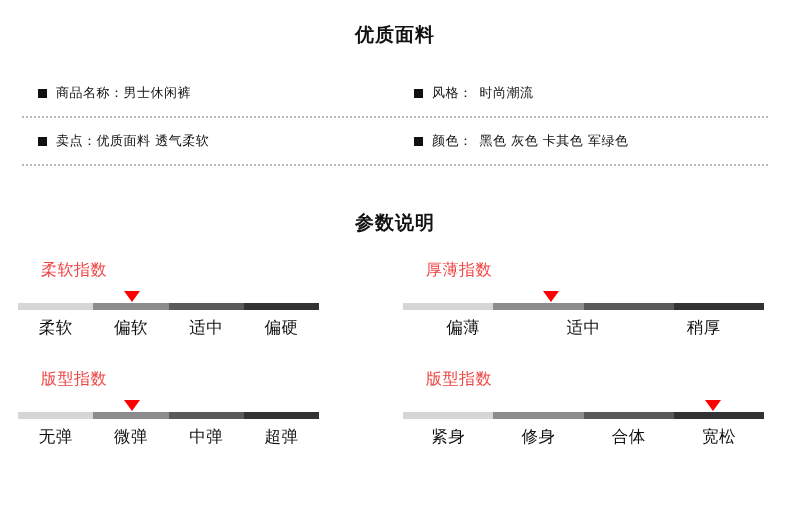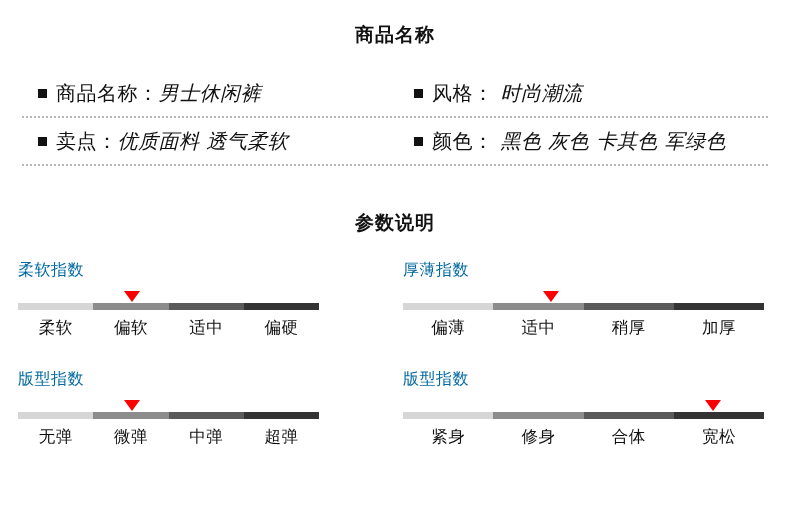--- a/index.html
+++ b/index.html
@@ -32,39 +32,39 @@
     margin-top: 22px;
   }
   .info-row {
     display: flex;
     width: 100%;
     box-sizing: border-box;
   }
   .info-cell {
     flex: 0 0 50%;
     box-sizing: border-box;
-    font-size: 20px;
+    font-size: 13px;
     color: #111111;
     white-space: nowrap;
     display: flex;
     align-items: center;
     height: 46px;
   }
   .info-cell.left  { padding-left: 38px; }
   .info-cell.right { padding-left: 19px; }
   .bullet {
     display: inline-block;
     width: 9px;
     height: 9px;
     background: #111111;
     margin-right: 9px;
     flex: none;
   }
   .info-label { letter-spacing: 0.5px; }
-  .info-value { letter-spacing: 0.5px; font-style: italic; }
+  .info-value { letter-spacing: 0.5px; }
   .info-gap { display: inline-block; width: 7px; }
 
   .dotted-sep {
     height: 0;
     border-top: 2px dotted #b9b9b9;
     margin: 0 22px 0 22px;
   }
 
   
   .spec-area {
@@ -77,23 +77,24 @@
   .spec-item {
     flex: 0 0 50%;
     box-sizing: border-box;
     margin-bottom: 30px;
   }
   .spec-item.col-left  { padding-right: 76px; }
   .spec-item.col-right { padding-left: 8px; padding-right: 8px; }
 
   .spec-name {
     font-size: 16px;
-    color: #0369a1;
+    color: #ef4444;
     margin-bottom: 9px;
     letter-spacing: 0.5px;
+    margin-left: 23px;
   }
 
   .gauge {
     position: relative;
   }
   .gauge-marker-track {
     position: relative;
     height: 13px;
   }
   .gauge-marker {
@@ -123,21 +124,21 @@
     flex: 1 1 25%;
     text-align: center;
     font-size: 16.5px;
     color: #111111;
     letter-spacing: 0.5px;
   }
 </style>
 </head>
 <body>
 
-<div class="section-title" id="product-info-title">商品名称</div>
+<div class="section-title" id="product-info-title">优质面料</div>
 
 <div class="info-block">
 
   <div class="info-row">
     <div class="info-cell left">
       <span class="bullet"></span>
       <span class="info-label">商品名称：</span>
       <span class="info-value">男士休闲裤</span>
     </div>
     <div class="info-cell right">
@@ -201,21 +202,20 @@
       <div class="gauge-bar">
         <div class="gauge-seg" style="background: rgb(214, 214, 214);"></div>
         <div class="gauge-seg" style="background: rgb(140, 140, 140);"></div>
         <div class="gauge-seg" style="background: rgb(90, 90, 90);"></div>
         <div class="gauge-seg" style="background: rgb(51, 51, 51);"></div>
       </div>
       <div class="gauge-labels">
         <div class="gauge-label">偏薄</div>
         <div class="gauge-label">适中</div>
         <div class="gauge-label">稍厚</div>
-        <div class="gauge-label">加厚</div>
       </div>
     </div>
   </div>
 
   <div class="spec-item col-left">
     <div class="spec-name">版型指数</div>
     <div class="gauge">
       <div class="gauge-marker-track">
         <div class="gauge-marker" style="left: 38%; border-top-color: rgb(251, 0, 0);"></div>
       </div>

